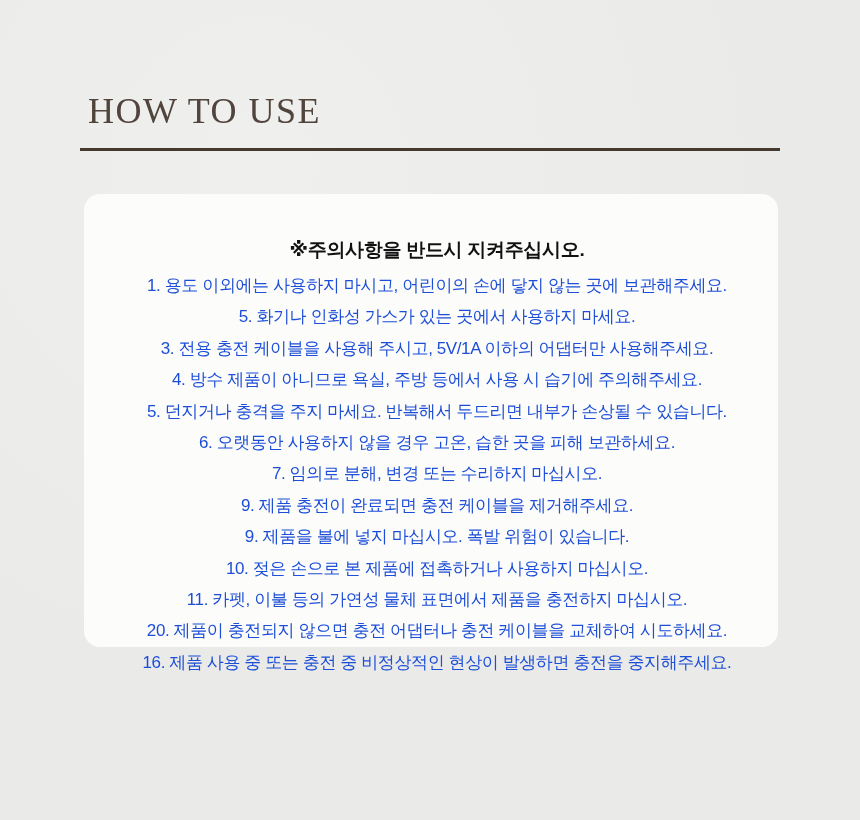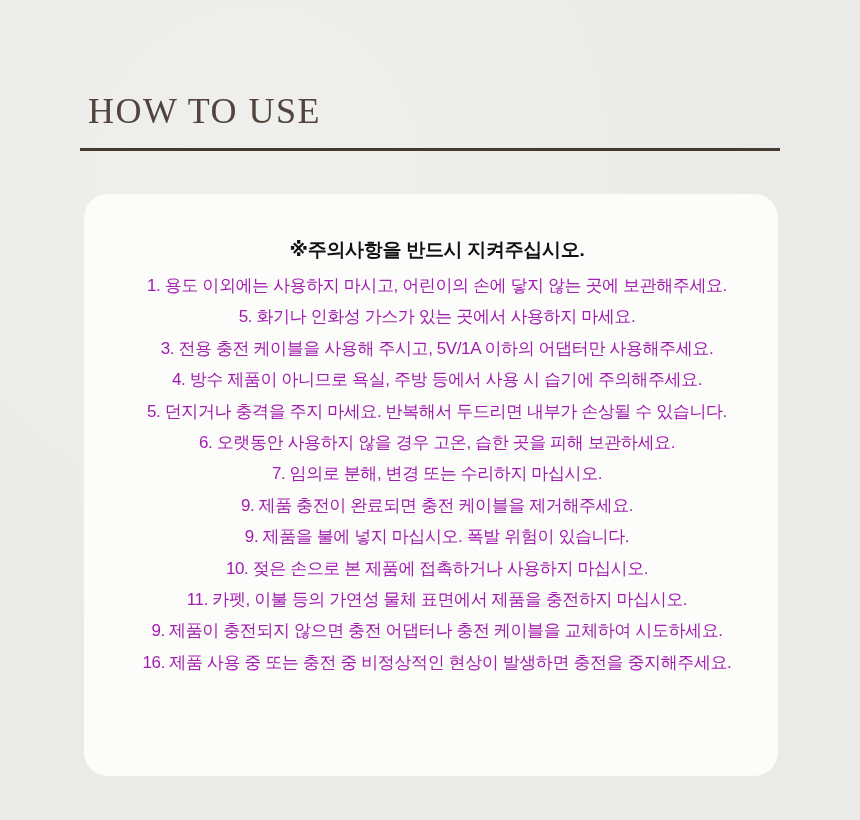--- a/index.html
+++ b/index.html
@@ -40,43 +40,43 @@
     top: 148px;
     width: 700px;
     height: 3px;
     background: #46392f;
   }
   .notice-card {
     position: absolute;
     left: 84px;
     top: 194px;
     width: 694px;
-    height: 582px;
+    height: 453px;
     background: #fcfcfb;
-    border-radius: 24px;
+    border-radius: 16px;
     box-sizing: border-box;
     padding: 42px 34px 0 46px;
   }
   .notice-header {
     margin: 0 0 6px 0;
     font-size: 19px;
     font-weight: 700;
     color: #111111;
     line-height: 28px;
     letter-spacing: -0.3px;
   }
   .notice-list {
     list-style: none;
     margin: 0;
     padding: 0;
   }
   .notice-list li {
     font-size: 17px;
     font-weight: 400;
-    color: #a21caf;
+    color: #1d4ed8;
     line-height: 31.4px;
     letter-spacing: -0.4px;
     white-space: nowrap;
   }
 </style>
 </head>
 <body>
 
 <div class="page">
   <h1 class="section-title">HOW TO USE</h1>
@@ -88,17 +88,17 @@
         <li>5. 화기나 인화성 가스가 있는 곳에서 사용하지 마세요.</li>
         <li>3. 전용 충전 케이블을 사용해 주시고, 5V/1A 이하의 어댑터만 사용해주세요.</li>
         <li>4. 방수 제품이 아니므로 욕실, 주방 등에서 사용 시 습기에 주의해주세요.</li>
         <li>5. 던지거나 충격을 주지 마세요. 반복해서 두드리면 내부가 손상될 수 있습니다.</li>
         <li>6. 오랫동안 사용하지 않을 경우 고온, 습한 곳을 피해 보관하세요.</li>
         <li>7. 임의로 분해, 변경 또는 수리하지 마십시오.</li>
         <li>9. 제품 충전이 완료되면 충전 케이블을 제거해주세요.</li>
         <li>9. 제품을 불에 넣지 마십시오. 폭발 위험이 있습니다.</li>
         <li>10. 젖은 손으로 본 제품에 접촉하거나 사용하지 마십시오.</li>
         <li>11. 카펫, 이불 등의 가연성 물체 표면에서 제품을 충전하지 마십시오.</li>
-        <li>9. 제품이 충전되지 않으면 충전 어댑터나 충전 케이블을 교체하여 시도하세요.</li>
+        <li>20. 제품이 충전되지 않으면 충전 어댑터나 충전 케이블을 교체하여 시도하세요.</li>
         <li>16. 제품 사용 중 또는 충전 중 비정상적인 현상이 발생하면 충전을 중지해주세요.</li>
       </ul>
   </div>
 </div>
 
 </body></html>

